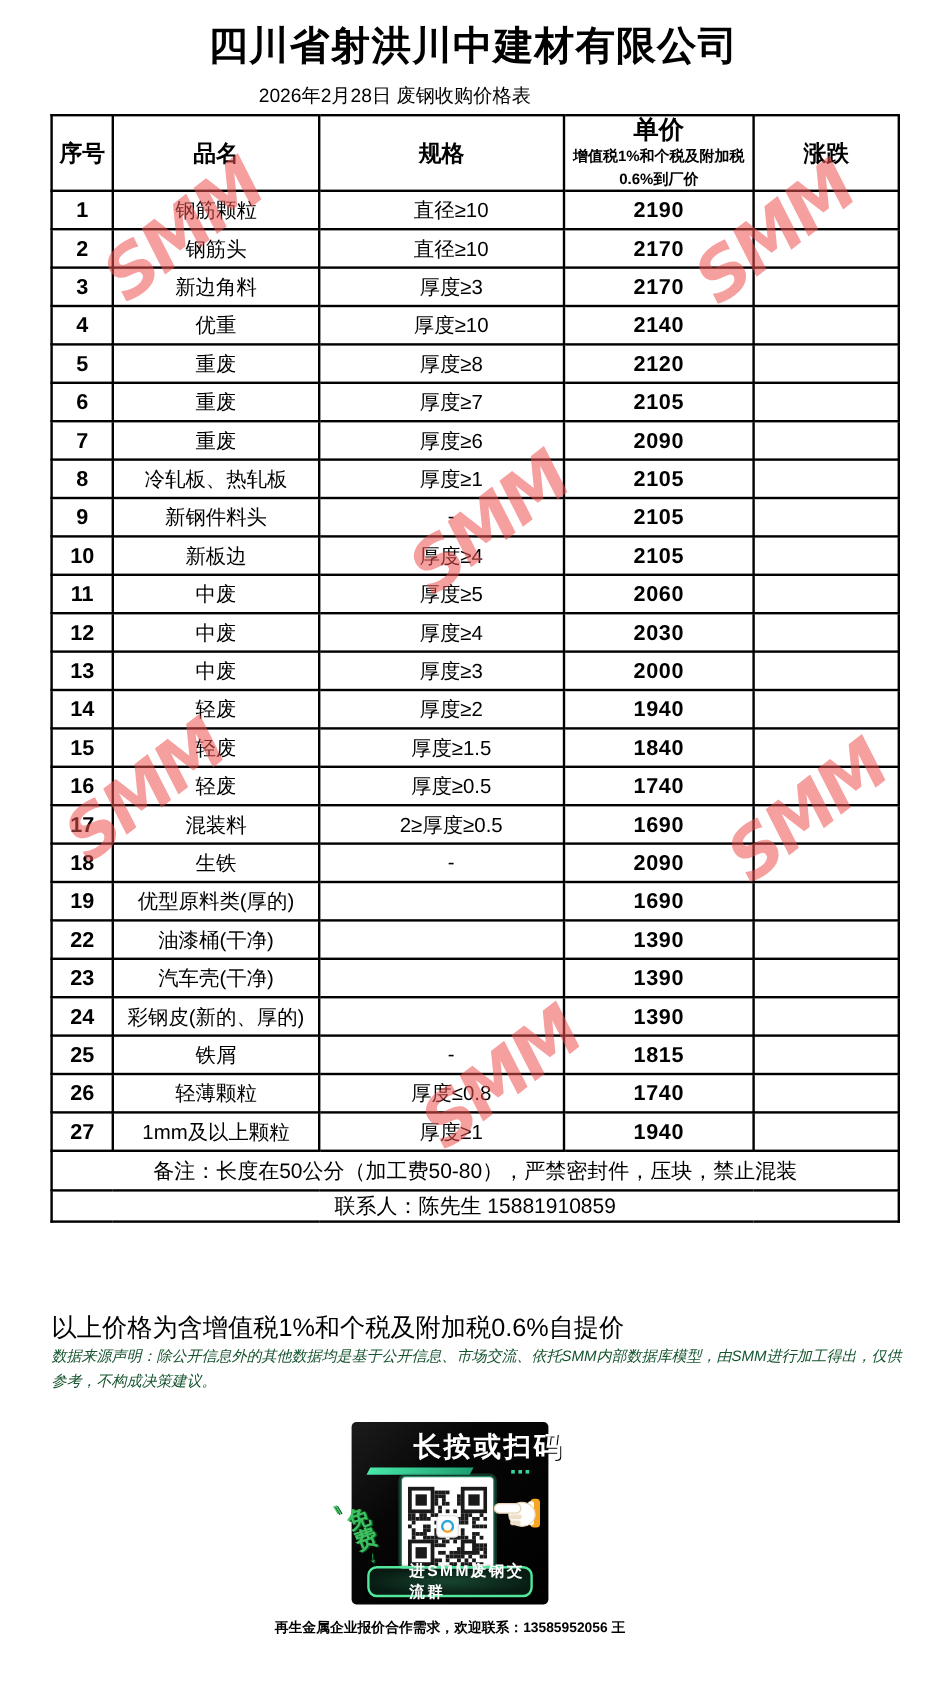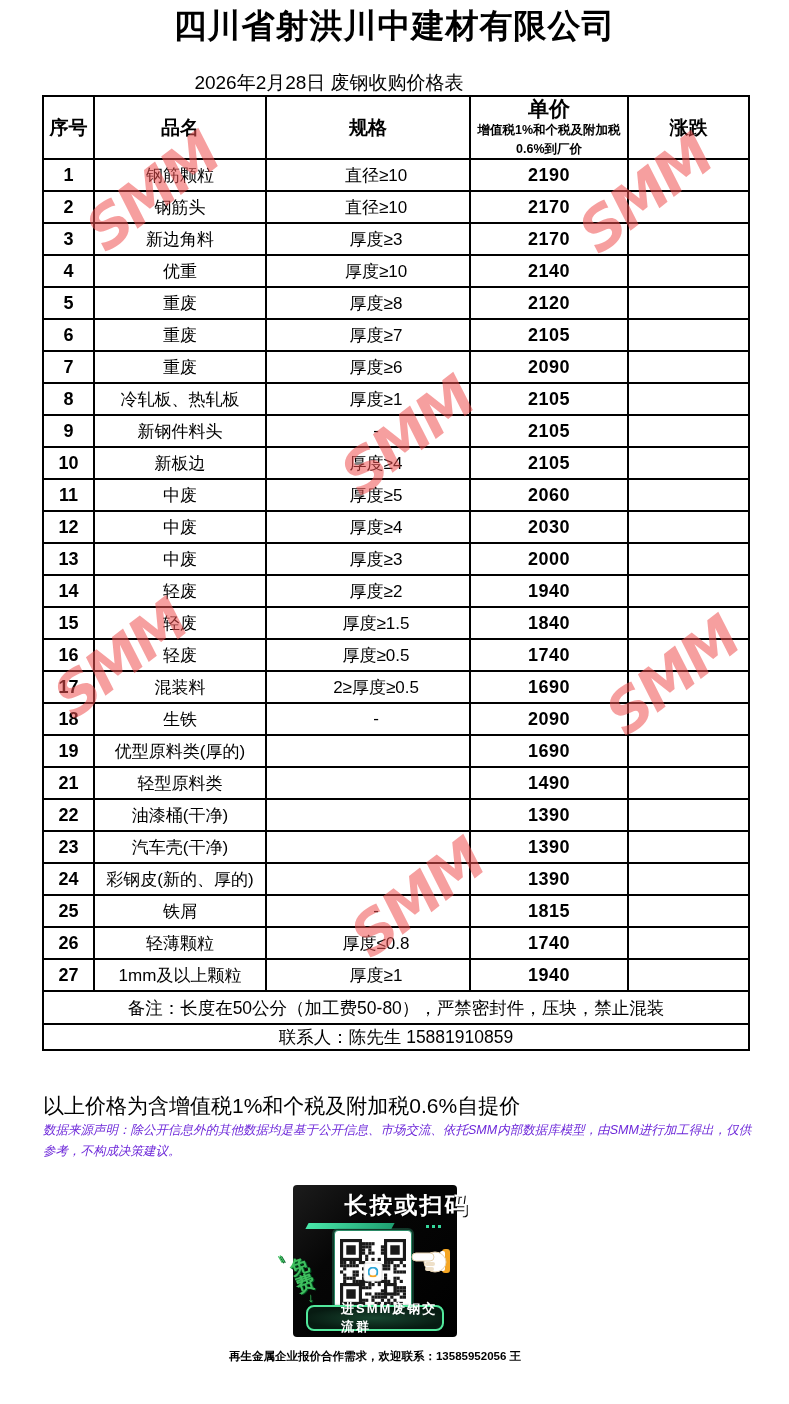--- a/index.html
+++ b/index.html
@@ -2,26 +2,26 @@
 <html><head>
 <meta charset="utf-8">
 <style>
   * { margin:0; padding:0; box-sizing:border-box; }
   html,body { background:#ffffff; }
   body {
     width:789px; height:1404px; position:relative; overflow:hidden;
     font-family:"Liberation Sans","DejaVu Sans",sans-serif; color:#000;
   }
   .page-title {
-    position:absolute; top:4px; left:0; width:789px; text-align:center;
+    position:absolute; top:16px; left:0; width:789px; text-align:center;
     font-size:33px; font-weight:bold; letter-spacing:1px;
   }
   .page-subtitle {
     position:absolute; top:70px; left:0; width:658px; text-align:center;
-    font-size:19px; font-weight:400;
+    font-size:16px; font-weight:400;
   }
   table.price-table {
     position:absolute; left:42px; top:95px; width:706px;
     border-collapse:collapse; table-layout:fixed;
   }
   .price-table th, .price-table td {
     border:2px solid #000; text-align:center; vertical-align:middle;
     overflow:hidden; white-space:nowrap;
   }
   .price-table thead tr { height:63px; }
@@ -35,21 +35,21 @@
   td.c-price { font-size:18px; font-weight:bold; letter-spacing:0.5px; }
   td.c-change{ font-size:17px; }
   tr.remark-row  { height:33px; }
   tr.contact-row { height:16px; }
   tr.remark-row td, tr.contact-row td { font-size:17.5px; font-weight:500;margin-left:20px; }
   .price-note {
     position:absolute; left:43px; top:1092px; font-size:21px; font-weight:400;
   }
   .disclaimer {
     position:absolute; left:43px; top:1120px; width:712px;
-    font-size:12.5px; font-style:italic; font-weight:500; line-height:1.65; color:#6d28d9;
+    font-size:12.5px; font-style:italic; font-weight:500; line-height:1.65; color:#14532d;
   }
   
   .wm {
     position:absolute; font-size:58px; font-weight:900; font-style:italic;
     letter-spacing:-3px; color:rgba(238,80,80,0.55);
     transform:rotate(-38deg); z-index:6; pointer-events:none;
     font-family:"DejaVu Sans","Liberation Sans",sans-serif;
   }
   .wm1 { left:78px;  top:158px; }
   .wm2 { left:571px; top:160px; }
@@ -266,27 +266,20 @@
     <td class="c-name">生铁</td>
     <td class="c-spec">-</td>
     <td class="c-price">2090</td>
     <td class="c-change"></td>
   </tr>
       <tr class="data-row">
     <td class="c-no">19</td>
     <td class="c-name">优型原料类(厚的)</td>
     <td class="c-spec"></td>
     <td class="c-price">1690</td>
-    <td class="c-change"></td>
-  </tr>
-      <tr class="data-row">
-    <td class="c-no">21</td>
-    <td class="c-name">轻型原料类</td>
-    <td class="c-spec"></td>
-    <td class="c-price">1490</td>
     <td class="c-change"></td>
   </tr>
       <tr class="data-row">
     <td class="c-no">22</td>
     <td class="c-name">油漆桶(干净)</td>
     <td class="c-spec"></td>
     <td class="c-price">1390</td>
     <td class="c-change"></td>
   </tr>
       <tr class="data-row">

